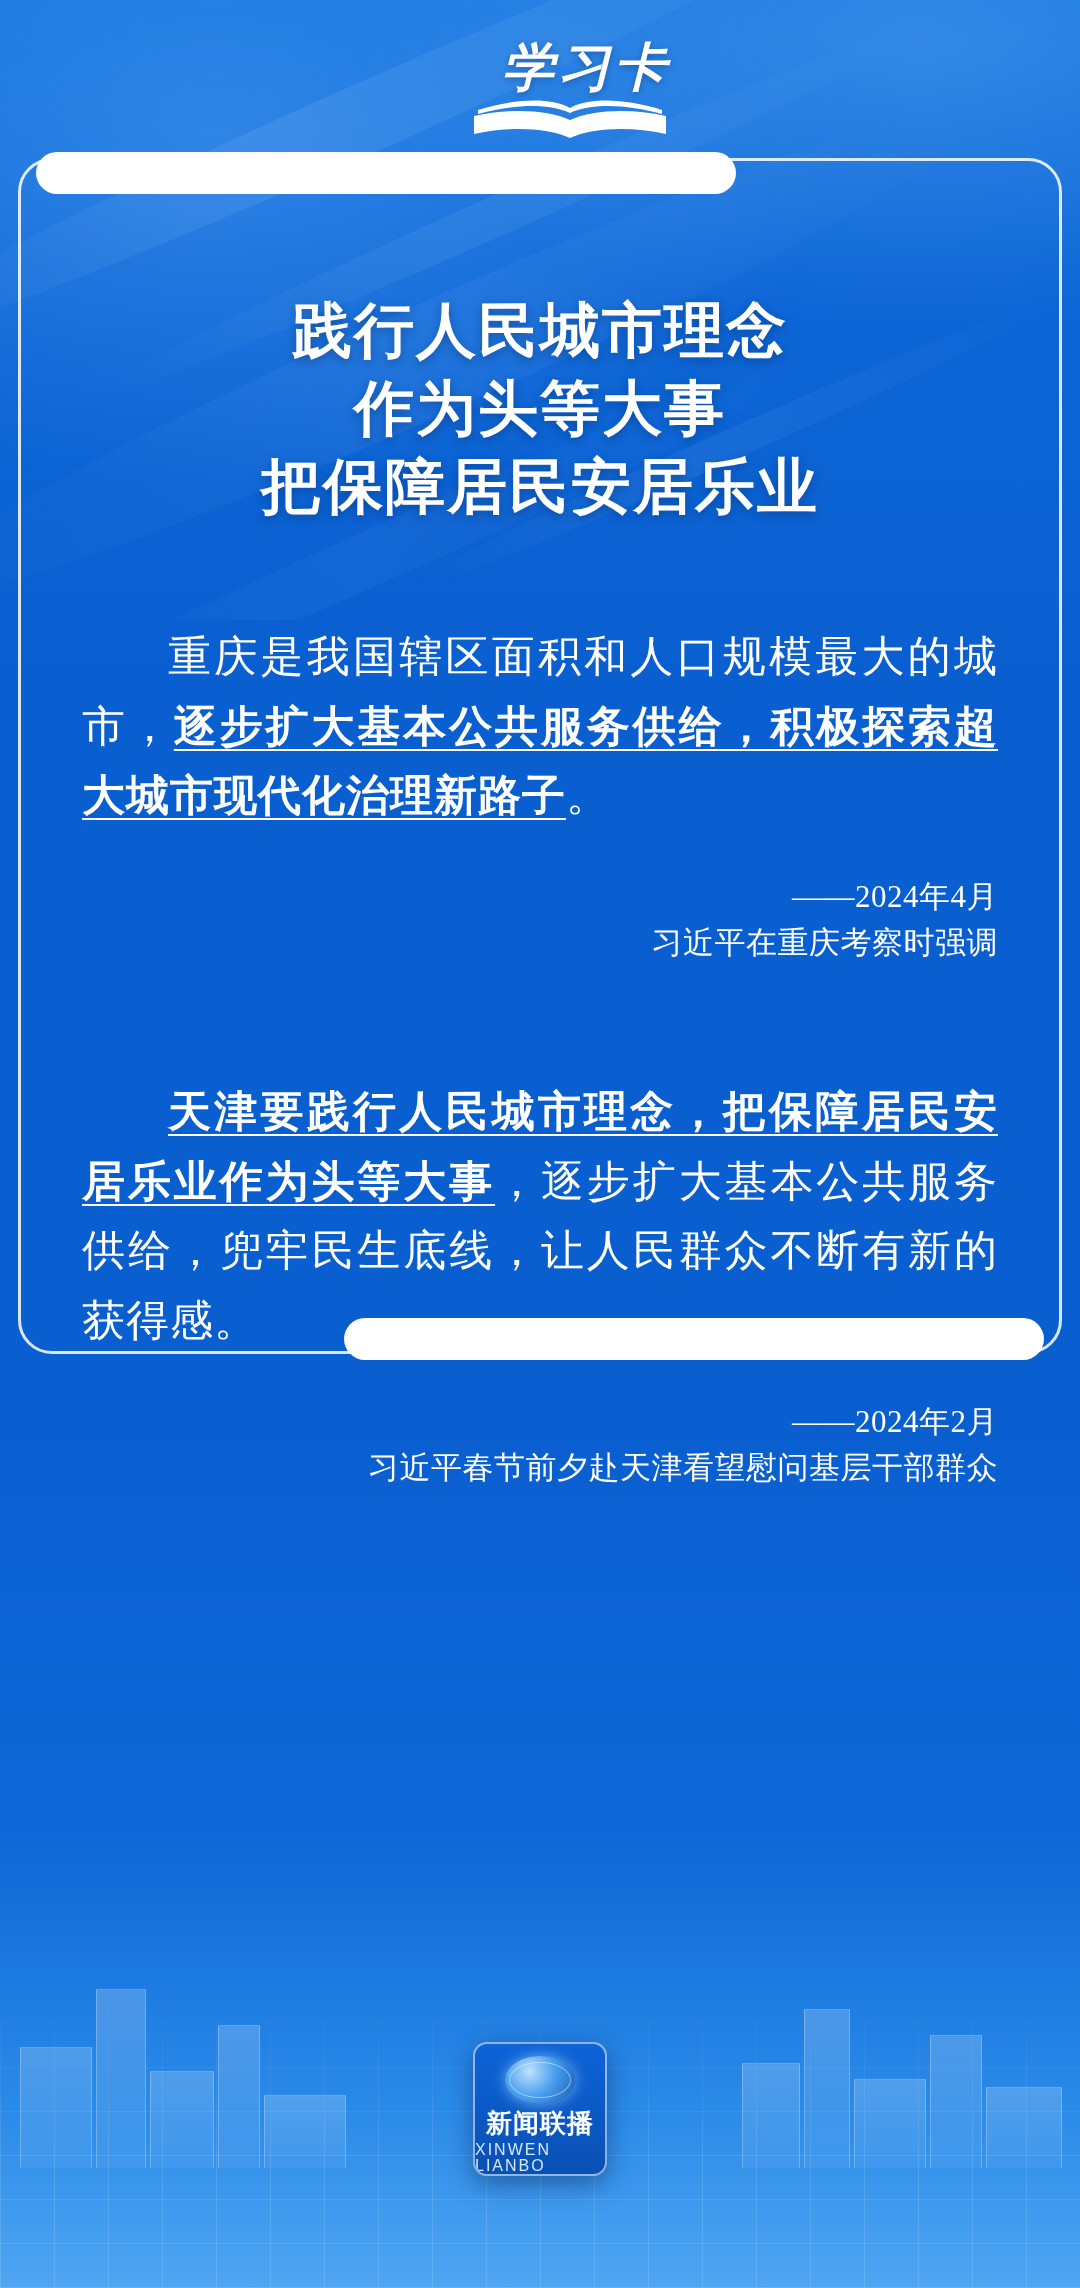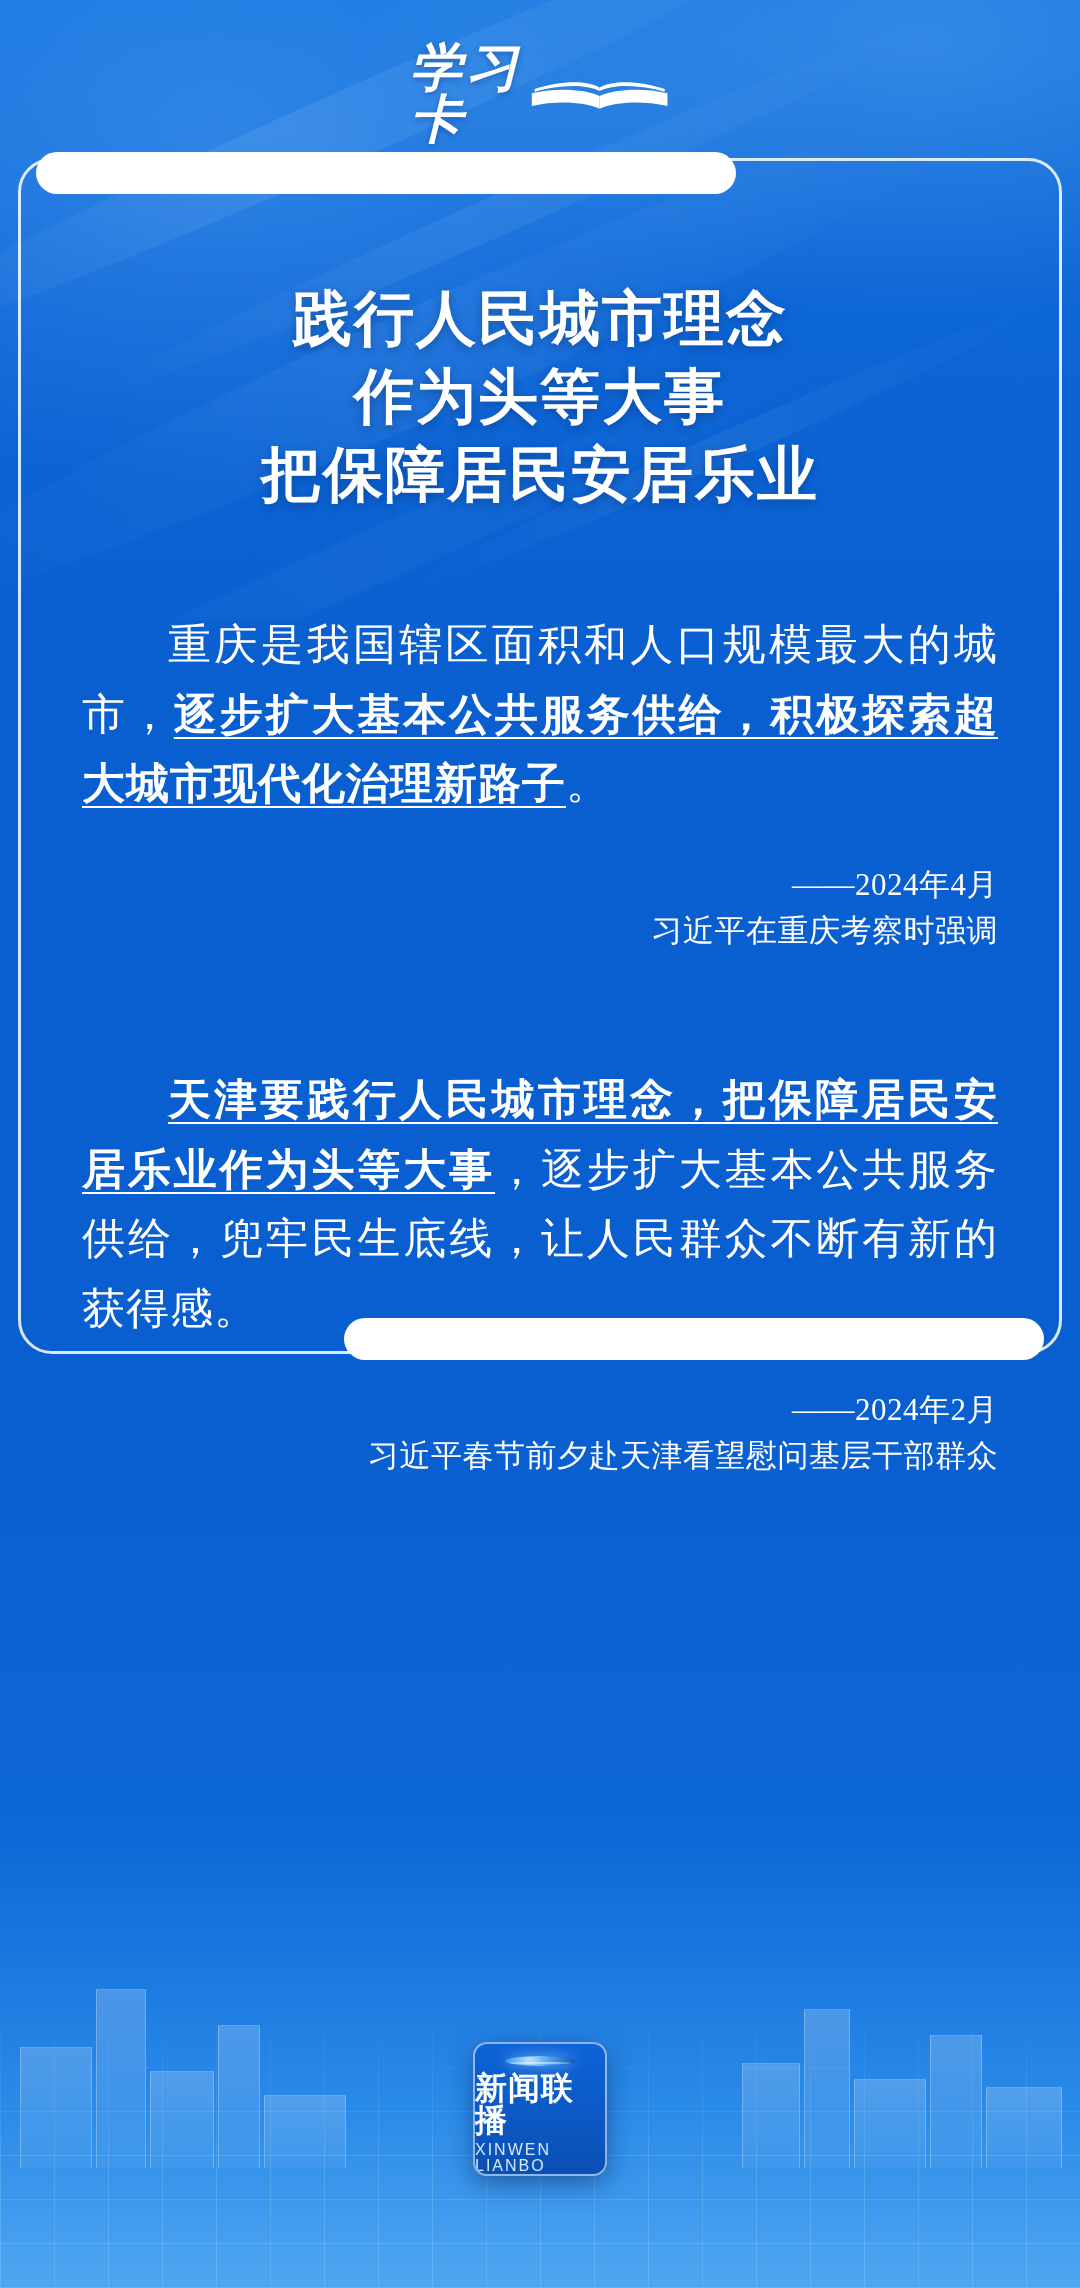--- a/index.html
+++ b/index.html
@@ -76,22 +76,22 @@
     height: 110px;
     display: flex;
     justify-content: center;
     align-items: flex-start;
   }
   .logo-wrap {
     position: relative;
     width: 260px;
     height: 104px;
     display: flex;
-    flex-direction: row;
-    align-items: center;
+    flex-direction: column;
+    align-items: flex-end;
   }
   .logo-text {
     font-family: "Liberation Serif", serif;
     font-size: 52px;
     font-weight: bold;
     color: #ffffff;
     letter-spacing: 4px;
     line-height: 1;
     text-shadow: 0 2px 6px rgba(0,30,80,.35);
     font-style: italic;
@@ -125,21 +125,21 @@
   .notch-top2 {
     left: 18px; top: -6px; width: 700px; height: 42px;
   }
   .notch-bottom {
     left: 326px; bottom: -6px; width: 700px; height: 42px;
   }
 
   .card-body {
     position: absolute;
     left: 20px; top: 36px; right: 20px; bottom: 36px;
-    padding: 4px 44px;
+    padding: 16px 44px;
     box-sizing: border-box;
     color: #ffffff;
   }
 
   .headline {
     margin-top: 82px;
     text-align: center;
     font-family: "Liberation Sans", sans-serif;
     font-weight: bold;
     font-size: 60px;
@@ -205,21 +205,21 @@
   }
   .badge .globe:after {
     content: "";
     position: absolute; inset: 6px 4px;
     border-radius: 50%;
     border: 1px solid rgba(255,255,255,.45);
   }
   .badge .cn {
     margin-top: 6px;
     font-family: "Liberation Sans", sans-serif;
-    font-size: 32px;
+    font-size: 26px;
     font-weight: bold;
     color: #ffffff;
     letter-spacing: 1px;
     line-height: 1;
   }
   .badge .en {
     margin-top: 6px;
     font-family: "Liberation Sans", sans-serif;
     font-size: 16px;
     color: #d6e9ff;

